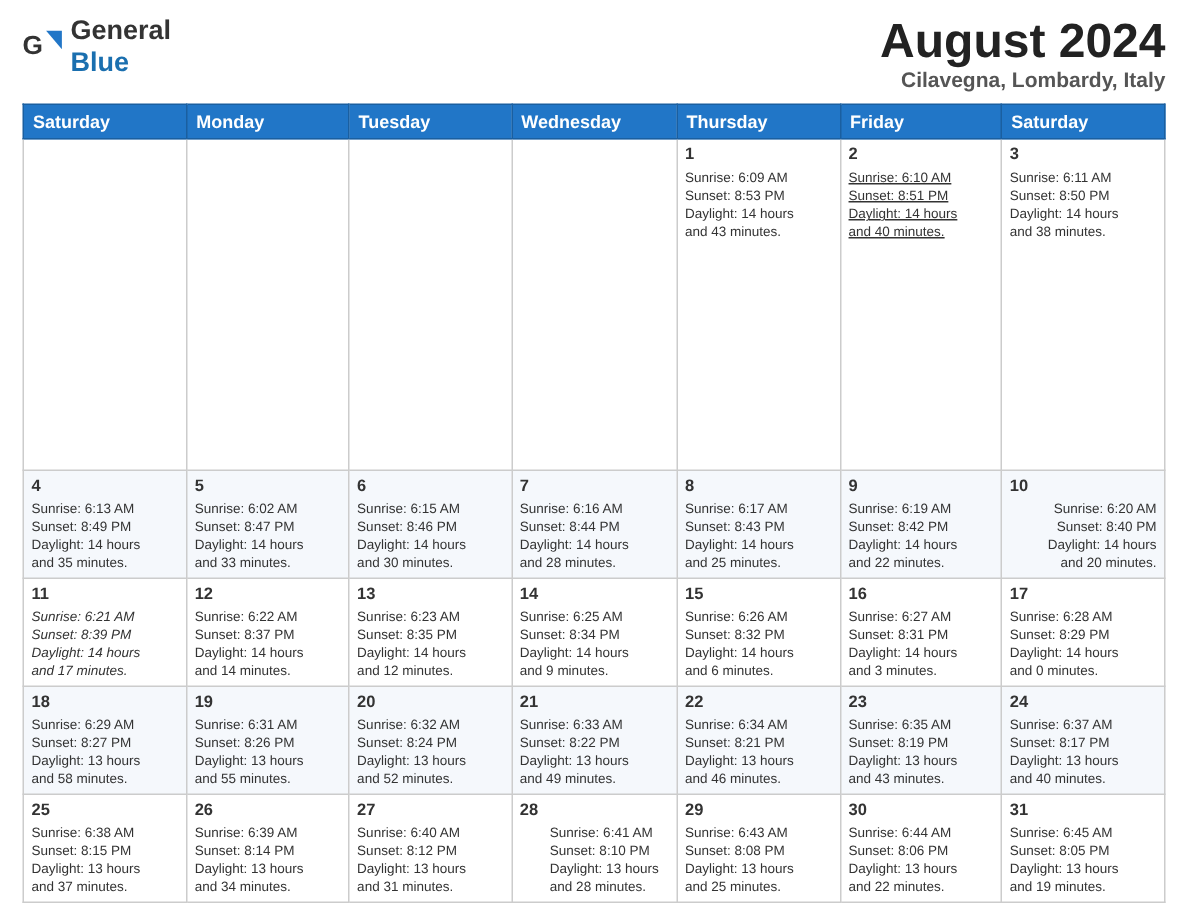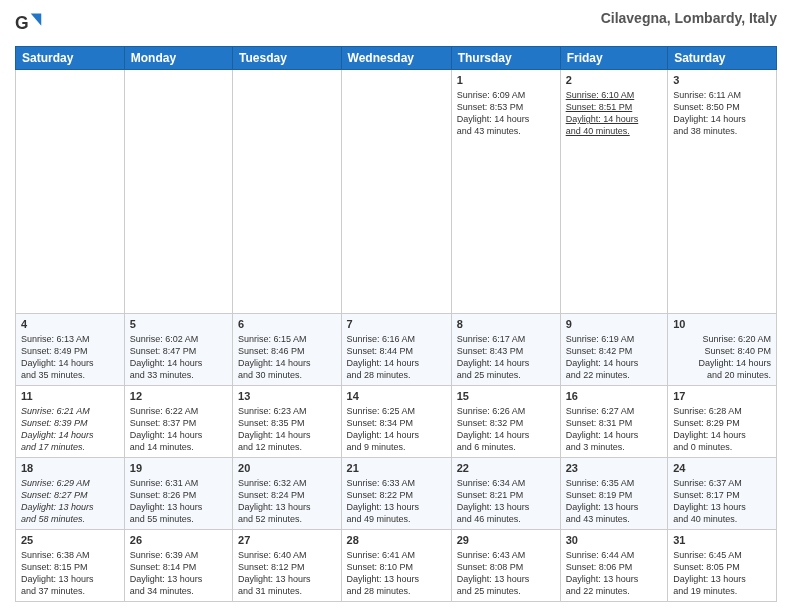--- a/index.html
+++ b/index.html
@@ -105,22 +105,27 @@
 </head>
 <body>
 
 <div class="page">
   <div class="header">
     <div class="logo">
       <svg class="logo-icon" viewBox="0 0 32 32" xmlns="http://www.w3.org/2000/svg">
         <text x="0" y="22" font-size="20" font-weight="bold" fill="#333">G</text>
         <polygon points="18,4 30,4 30,18" fill="#2176c7"></polygon>
       </svg>
+      <div>
+        <span class="logo-text-general">General</span><br>
+        <span class="logo-text-blue">Blue</span>
+      </div>
     </div>
     <div class="title-block">
+      <div class="month-year">August 2024</div>
       <div class="location">Cilavegna, Lombardy, Italy</div>
     </div>
   </div>
 
   <table class="calendar">
     <thead>
       <tr>
         <th>Saturday</th>
         <th>Monday</th>
         <th>Tuesday</th>
@@ -256,21 +261,21 @@
             <span class="day-number">17</span>
             <div class="day-info" style="white-space: pre-line;">Sunrise: 6:28 AM
 Sunset: 8:29 PM
 Daylight: 14 hours
 and 0 minutes.</div>
           </td>
         </tr>
         <tr>
           <td>
             <span class="day-number">18</span>
-            <div class="day-info" style="white-space: pre-line; font-style: italic;">Sunrise: 6:29 AM
+            <div class="day-info" style="white-space: pre-line;">Sunrise: 6:29 AM
 Sunset: 8:27 PM
 Daylight: 13 hours
 and 58 minutes.</div>
           </td>
           <td>
             <span class="day-number">19</span>
             <div class="day-info" style="white-space: pre-line;">Sunrise: 6:31 AM
 Sunset: 8:26 PM
 Daylight: 13 hours
 and 55 minutes.</div>
@@ -328,21 +333,21 @@
           </td>
           <td>
             <span class="day-number">27</span>
             <div class="day-info" style="white-space: pre-line;">Sunrise: 6:40 AM
 Sunset: 8:12 PM
 Daylight: 13 hours
 and 31 minutes.</div>
           </td>
           <td>
             <span class="day-number">28</span>
-            <div class="day-info" style="white-space: pre-line;">Sunrise: 6:41 AM
+            <div class="day-info" style="white-space: pre-line; margin-left: 20px;">Sunrise: 6:41 AM
 Sunset: 8:10 PM
 Daylight: 13 hours
 and 28 minutes.</div>
           </td>
           <td>
             <span class="day-number">29</span>
             <div class="day-info" style="white-space: pre-line;">Sunrise: 6:43 AM
 Sunset: 8:08 PM
 Daylight: 13 hours
 and 25 minutes.</div>

